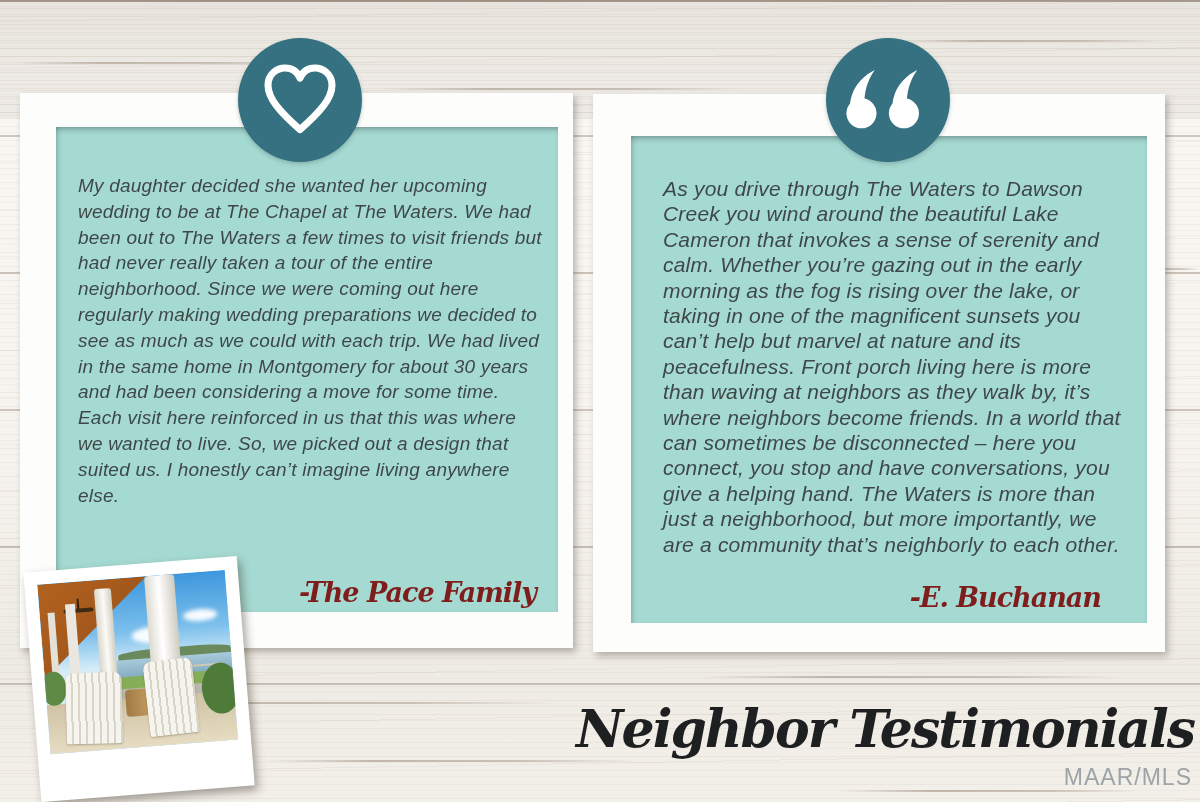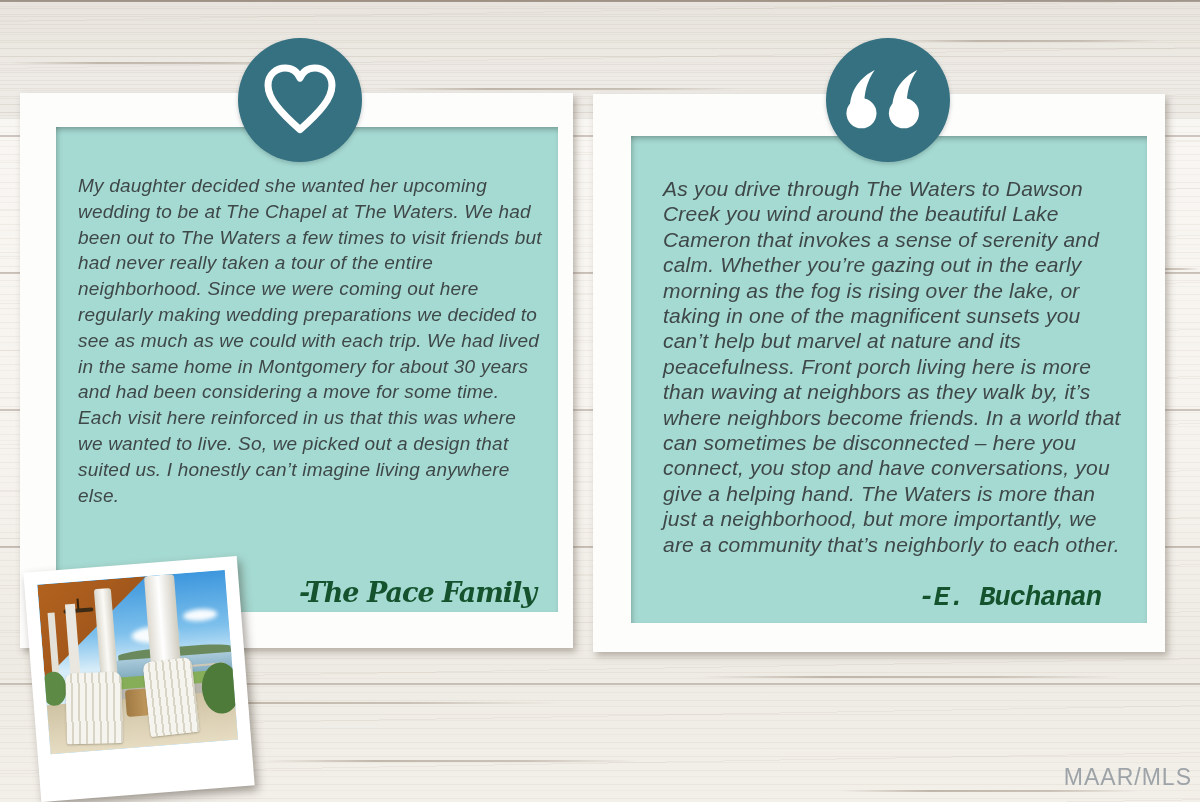--- a/index.html
+++ b/index.html
@@ -34,23 +34,23 @@
   .card-left{left:20px;top:93px;width:553px;height:555px;}
   .card-right{left:593px;top:94px;width:572px;height:558px;}
   .panel{position:absolute;background:#a5dad2;
     box-shadow:inset 0 5px 6px -3px rgba(0,0,0,.30), inset 5px 0 6px -4px rgba(0,0,0,.20);}
   .card-left .panel{left:36px;top:34px;width:502px;height:485px;}
   .card-right .panel{left:38px;top:42px;width:516px;height:487px;}
   .quote{margin:0;font-style:italic;color:#3f4849;letter-spacing:.2px;}
   .card-left .quote{padding:46px 14px 0 22px;font-size:19px;line-height:25.8px;}
   .card-right .quote{padding:40px 17px 0 32px;font-size:21px;line-height:25.4px;}
   .signature{position:absolute;font-family:"DejaVu Serif",serif;font-style:italic;font-weight:bold;
-    color:#14532d;font-size:27px;letter-spacing:-1px;}
+    color:#7f1d1d;font-size:27px;letter-spacing:-1px;}
   .card-left .signature{right:22px;bottom:4px;}
-  .card-right .signature{right:46px;bottom:10px;font-family:Liberation Mono, monospace;}
+  .card-right .signature{right:46px;bottom:10px;}
 
   
   .badge{position:absolute;width:124px;height:124px;border-radius:50%;background:#367181;
     display:flex;align-items:center;justify-content:center;box-shadow:0 2px 4px rgba(40,60,65,.25);}
   .badge-left{left:238px;top:38px;}
   .badge-right{left:826px;top:38px;}
 
   
   .polaroid{position:absolute;left:32px;top:564px;width:214px;height:230px;background:#fff;
     transform:rotate(-4.5deg);box-shadow:3px 5px 10px rgba(60,50,40,.45);}
@@ -157,15 +157,16 @@
       <div class="col-mid"></div>
       <div class="col-big"></div>
       <div class="bush-right"></div>
       <div class="bush-left"></div>
       <div class="chair chair1"></div>
       <div class="stump"></div>
       <div class="chair chair2"></div>
     </div>
   </div>
 
+  <div class="footer-title">Neighbor Testimonials</div>
   <div class="watermark">MAAR/MLS</div>
 
 </div>
 
 </body></html>

